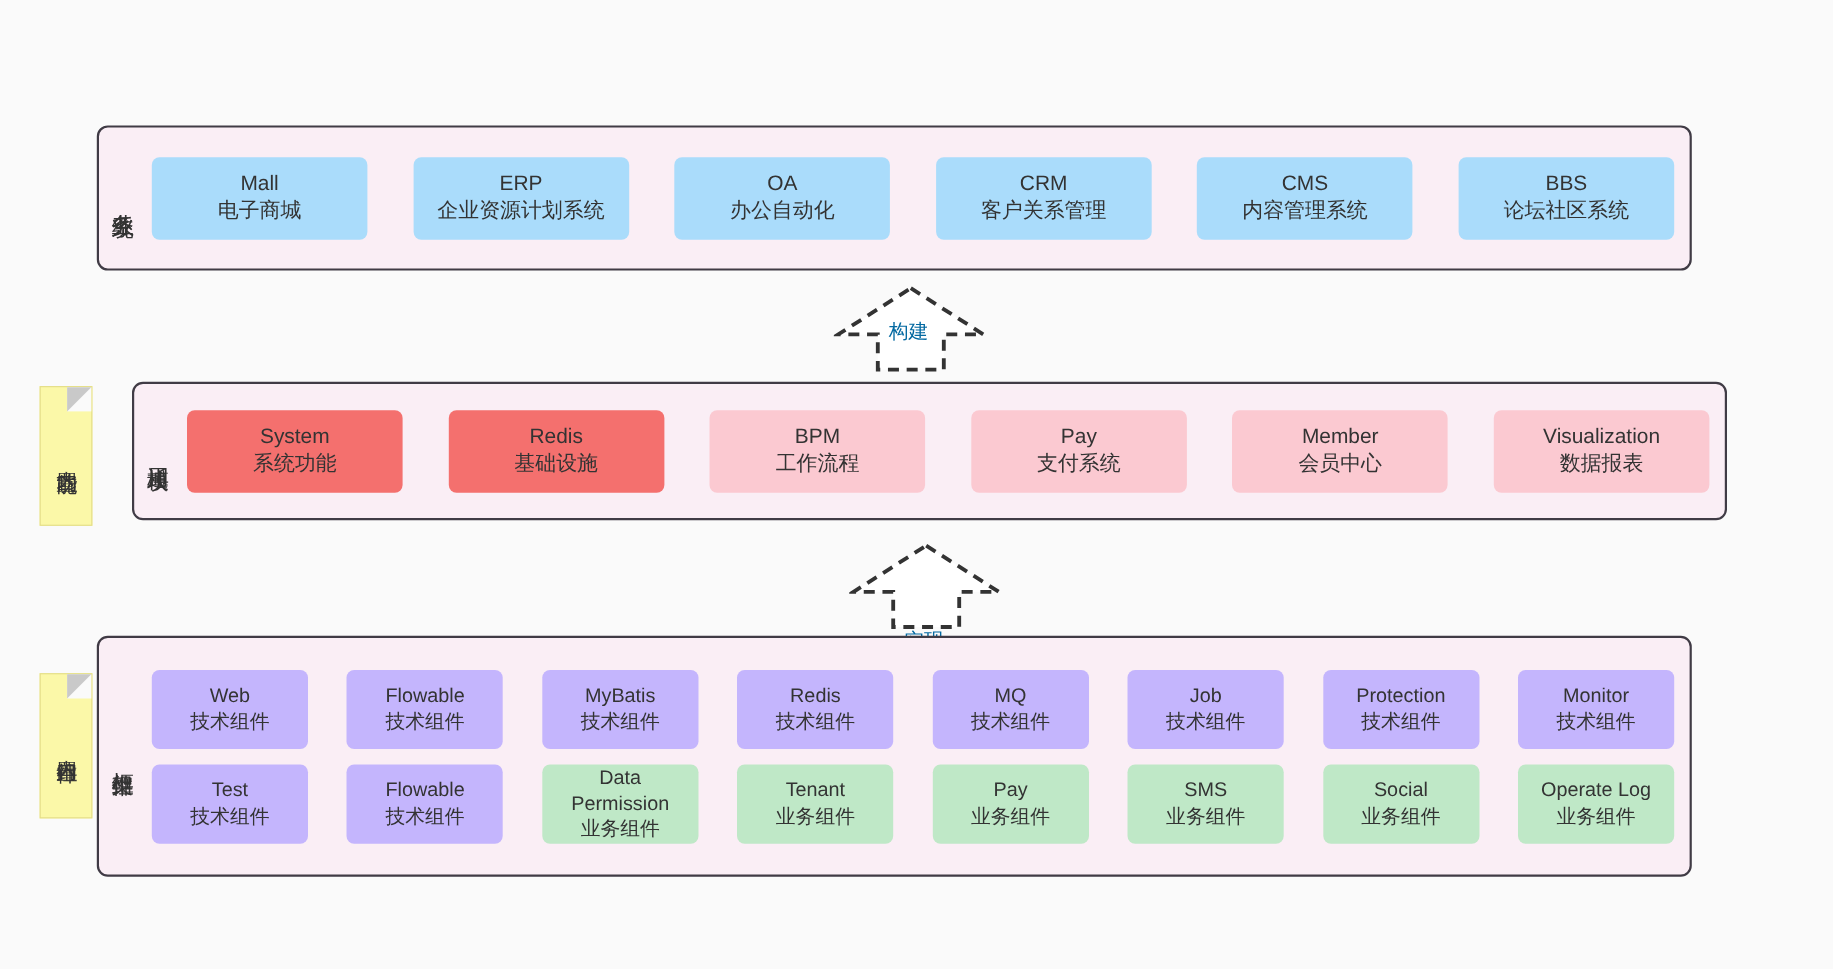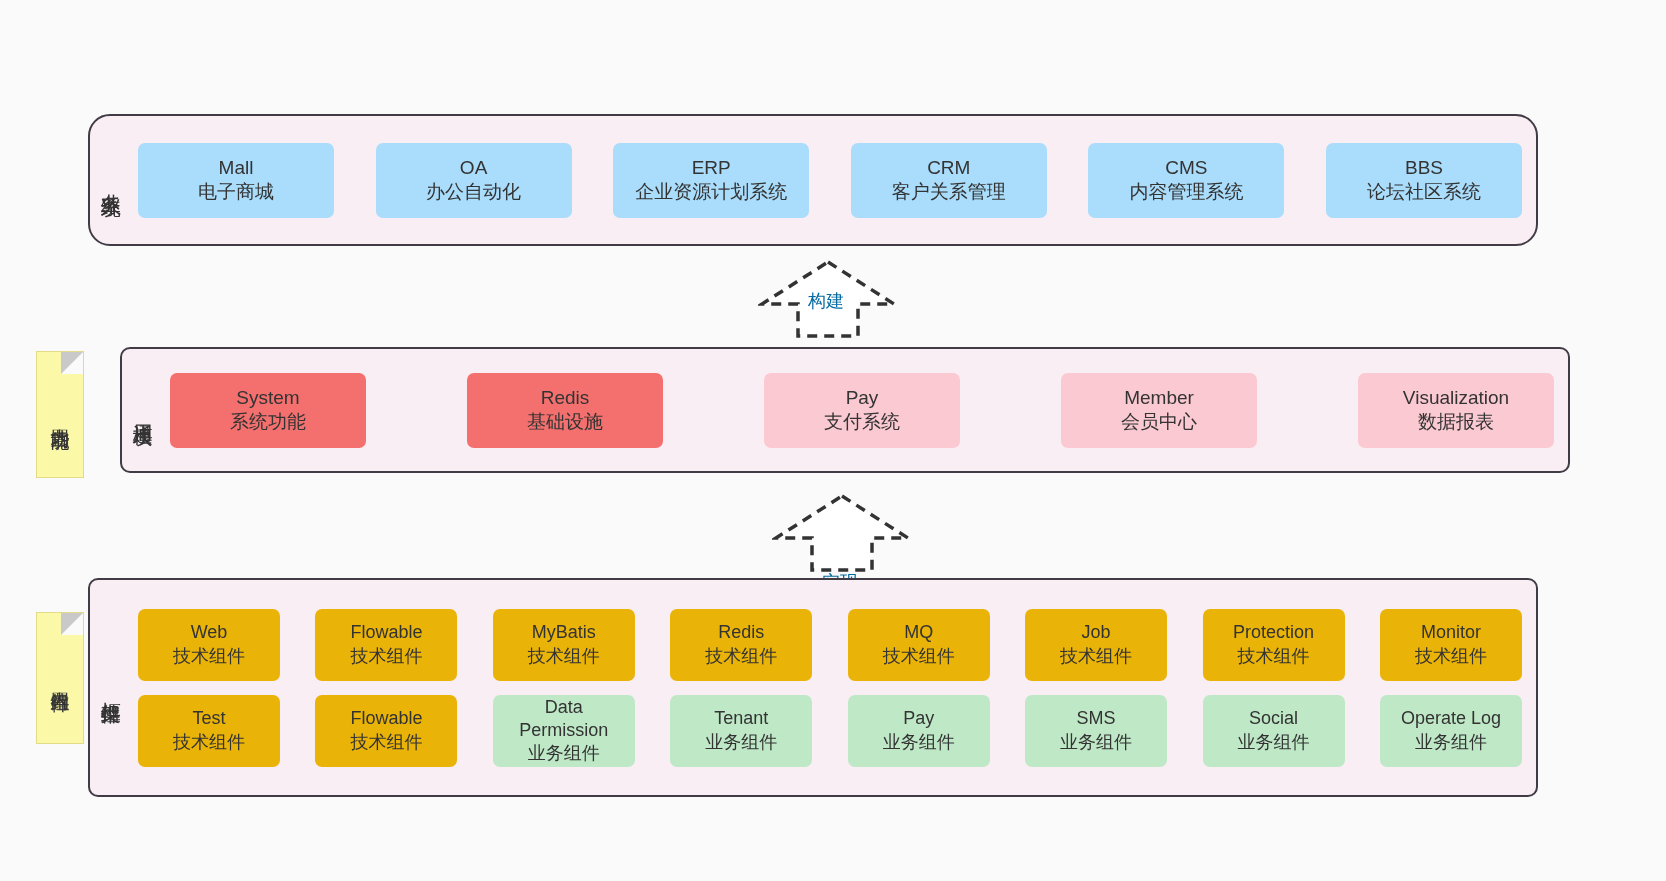--- a/index.html
+++ b/index.html
@@ -92,21 +92,21 @@
   }
   .c-red     { background: #f4706e; }
   .c-pink    { background: #fbc9d1; }
 
   
   .layer-framework .box {
     width: 142px;
     height: 72px;
     font-size: 18px;
   }
-  .c-green-dark  { background: #eab308; }
+  .c-green-dark  { background: #c4b5fd; }
   .c-green-light { background: #bfe8c7; }
 
   
   .note {
     position: absolute;
     width: 48px;
     background: #fbf8a8;
     border: 1px solid #e3dc86;
     display: flex;
     align-items: center;
@@ -142,35 +142,35 @@
     color: #0369a1;
     white-space: nowrap;
     user-select: none;
   }
 </style>
 </head>
 <body>
 
 <div id="canvas">
 
-  <div class="layer layer-business" style="left:88px; top:114px; width:1450px; height:132px;border-radius:22px;">
+  <div class="layer layer-business" style="left:88px; top:114px; width:1450px; height:132px;">
     <div class="layer-title">业务系统</div>
     <div class="layer-body">
       <div class="row">
         <div class="box">
           <span class="en">Mall</span>
           <span class="cn">电子商城</span>
         </div>
         <div class="box">
+          <span class="en">ERP</span>
+          <span class="cn">企业资源计划系统</span>
+        </div>
+        <div class="box">
           <span class="en">OA</span>
           <span class="cn">办公自动化</span>
-        </div>
-        <div class="box">
-          <span class="en">ERP</span>
-          <span class="cn">企业资源计划系统</span>
         </div>
         <div class="box">
           <span class="en">CRM</span>
           <span class="cn">客户关系管理</span>
         </div>
         <div class="box">
           <span class="en">CMS</span>
           <span class="cn">内容管理系统</span>
         </div>
         <div class="box">
@@ -198,20 +198,24 @@
       <div class="row">
         <div class="box c-red">
           <span class="en">System</span>
           <span class="cn">系统功能</span>
         </div>
         <div class="box c-red">
           <span class="en">Redis</span>
           <span class="cn">基础设施</span>
         </div>
         <div class="box c-pink">
+          <span class="en">BPM</span>
+          <span class="cn">工作流程</span>
+        </div>
+        <div class="box c-pink">
           <span class="en">Pay</span>
           <span class="cn">支付系统</span>
         </div>
         <div class="box c-pink">
           <span class="en">Member</span>
           <span class="cn">会员中心</span>
         </div>
         <div class="box c-pink">
           <span class="en">Visualization</span>
           <span class="cn">数据报表</span>

